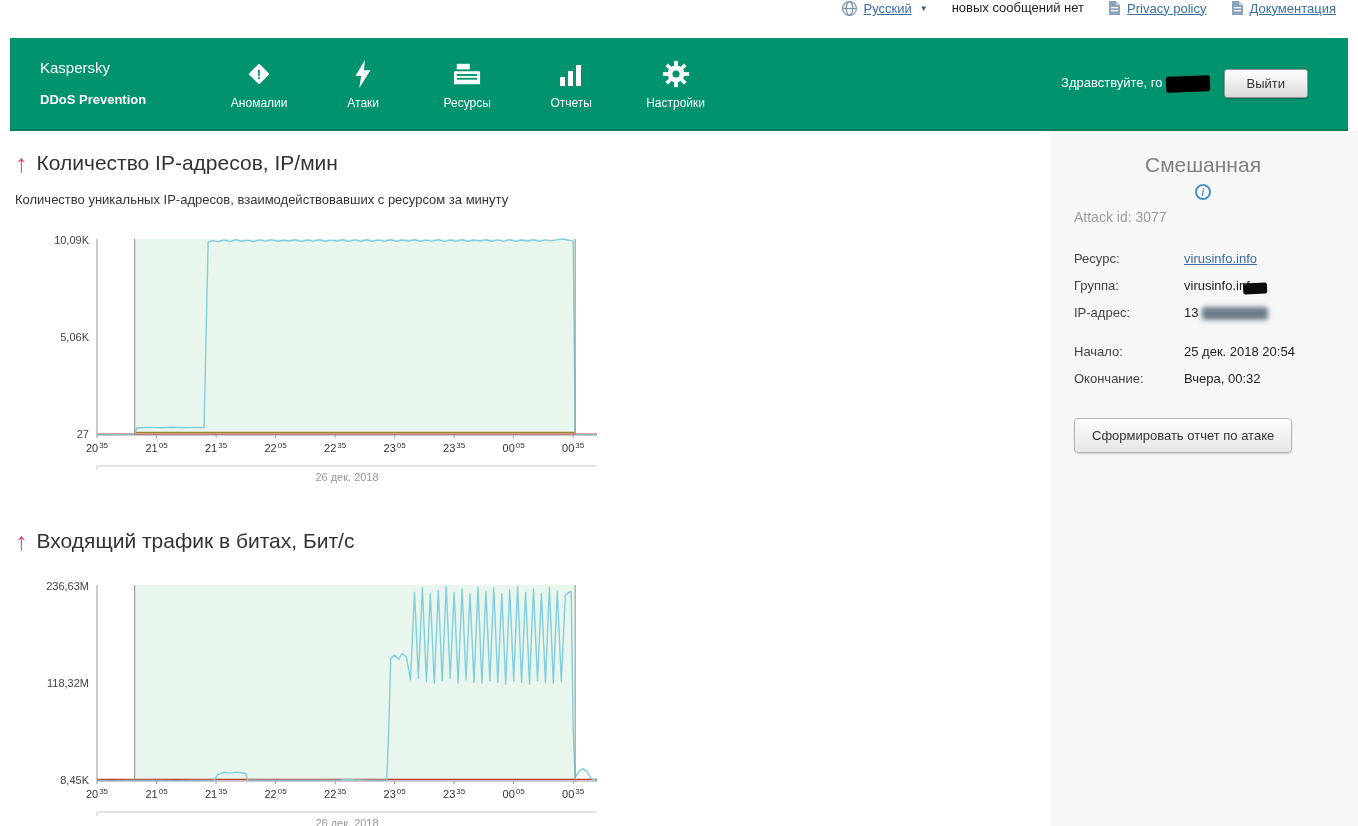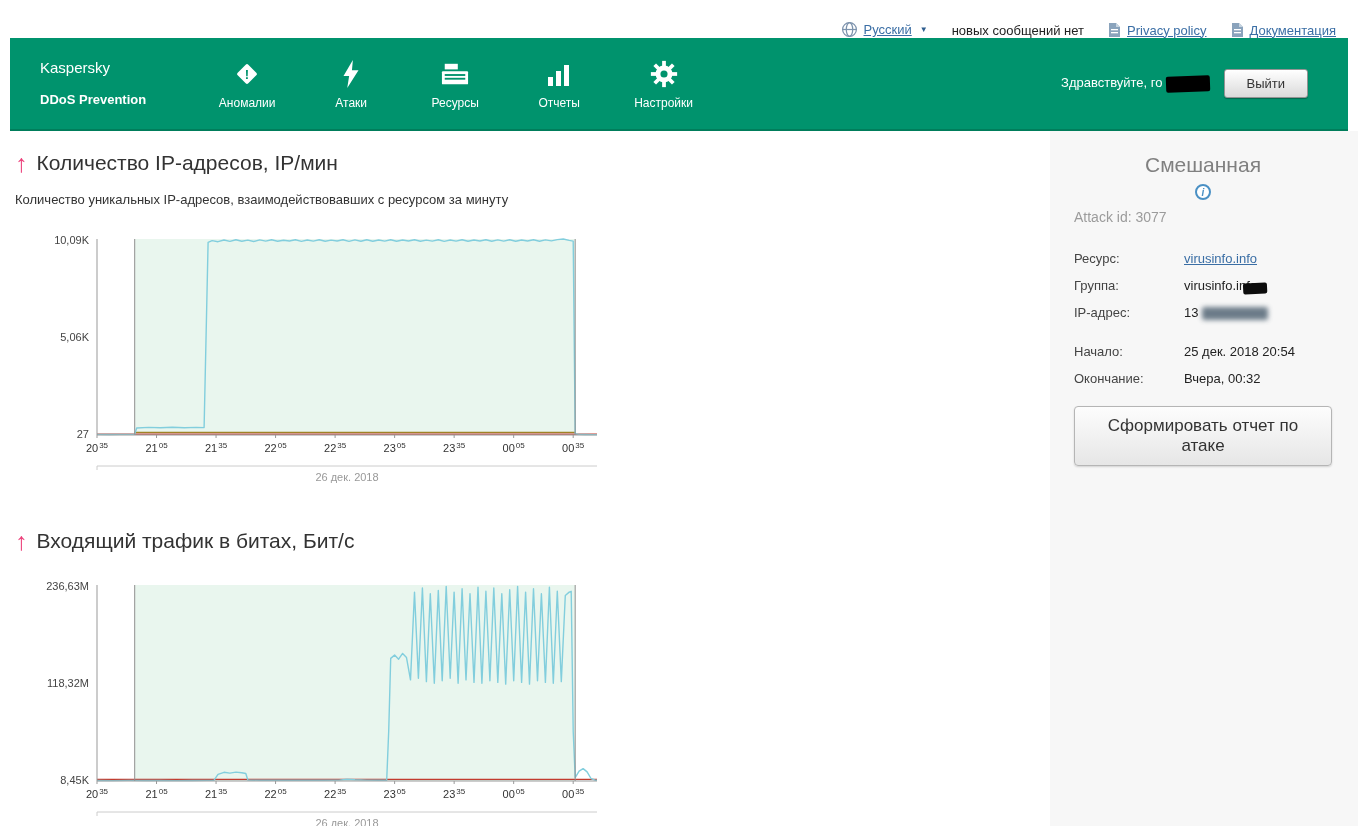--- a/index.html
+++ b/index.html
@@ -4,28 +4,28 @@
 <style>
   * { box-sizing: border-box; }
   html,body { margin:0; padding:0; }
   body {
     width:1358px; height:826px; overflow:hidden;
     background:#fff;
     font-family:"Liberation Sans", sans-serif;
     color:#222;
   }
   
-  .topbar { height:38px; display:flex; align-items:flex-end; justify-content:flex-end; gap:24px; padding:0 22px; font-size:13px; }
+  .topbar { height:38px; display:flex; align-items:flex-start; justify-content:flex-end; gap:24px; padding:0 22px; font-size:13px; }
   .tb-item { display:flex; align-items:center; gap:6px; }
   .tb-link { color:#3a6ea5; text-decoration:underline; cursor:pointer; }
   .tb-msg  { color:#222; }
   .caret   { font-size:8px; color:#2f5e8f; margin-left:2px; }
 
   
-  .header { height:93px; background:#00936d; border-bottom:2px solid #007d5b; margin:0 10px; display:flex; align-items:center; }
+  .header { height:93px; background:#00936d; border-bottom:2px solid #007d5b; margin:0 10px; display:flex; align-items:center;gap:12px; }
   .logo { margin-left:30px; color:#fff; line-height:1.15; }
   .logo-1 { font-size:15px; }
   .logo-2 { font-size:13px; font-weight:bold; margin-top:16px; }
   .nav { display:flex; margin-left:72px; gap:46px; }
   .nav-item { display:flex; flex-direction:column; align-items:center; gap:7px; color:#fff; font-size:12px; cursor:pointer; min-width:58px; }
   .nav-icon { height:32px; display:flex; align-items:flex-end; justify-content:center; }
   .header-right { margin-left:auto; display:flex; align-items:center; gap:14px; margin-right:40px; color:#fff; font-size:13px; }
   .logout-btn { background:linear-gradient(#ffffff,#dadada); border:1px solid #949494; border-radius:3px; padding:6px 22px; font-size:13px; color:#333; cursor:pointer; box-shadow:0 1px 1px rgba(0,0,0,.3); }
 
   
@@ -45,21 +45,21 @@
   .side-title-row { display:flex; align-items:center; gap:7px;flex-direction:column; }
   .side-title { font-size:21px; color:#808080; }
   .info-icon { width:16px; height:16px; border-radius:50%; background:#fff; border:2px solid #4a90c4; color:#4a90c4; font-size:10px; font-weight:bold; font-style:italic; display:flex; align-items:center; justify-content:center; cursor:pointer; }
   .attack-id { color:#9b9b9b; font-size:14px; margin-top:9px; }
   .fields { margin-top:26px; }
   .field-row { display:flex; align-items:center; font-size:13px; margin-top:12px; }
   .field-row.gap { margin-top:24px; }
   .field-label { width:110px; color:#444; flex-shrink:0; }
   .field-value { color:#222; position:relative; }
   .res-link { color:#3a6ea5; text-decoration:underline; cursor:pointer; }
-  .report-btn { margin-top:20px; background:linear-gradient(#fdfdfd,#e6e6e6); border:1px solid #b5b5b5; border-radius:4px; padding:9px 17px; font-size:17px; color:#333; cursor:pointer; box-shadow:0 1px 2px rgba(0,0,0,.15); }
+  .report-btn { margin-top:32px; background:linear-gradient(#fdfdfd,#e6e6e6); border:1px solid #b5b5b5; border-radius:4px; padding:9px 17px; font-size:13px; color:#333; cursor:pointer; box-shadow:0 1px 2px rgba(0,0,0,.15); }
 
   
   .redact-black { display:inline-block; width:44px; height:16px; background:#000; border-radius:2px; vertical-align:middle; transform:rotate(-2deg); margin-left:3px; }
   .redact-small { display:inline-block; width:24px; height:11px; background:#0d0d0d; border-radius:2px; vertical-align:middle; margin-left:-14px; transform:rotate(-3deg) translateY(2px); }
   .redact-blur { display:inline-block; width:66px; height:13px; background:#4a5d6e; filter:blur(2.5px); opacity:.8; border-radius:2px; vertical-align:middle; margin-left:4px; }
 </style>
 </head>
 <body>
 
 <div class="topbar">

